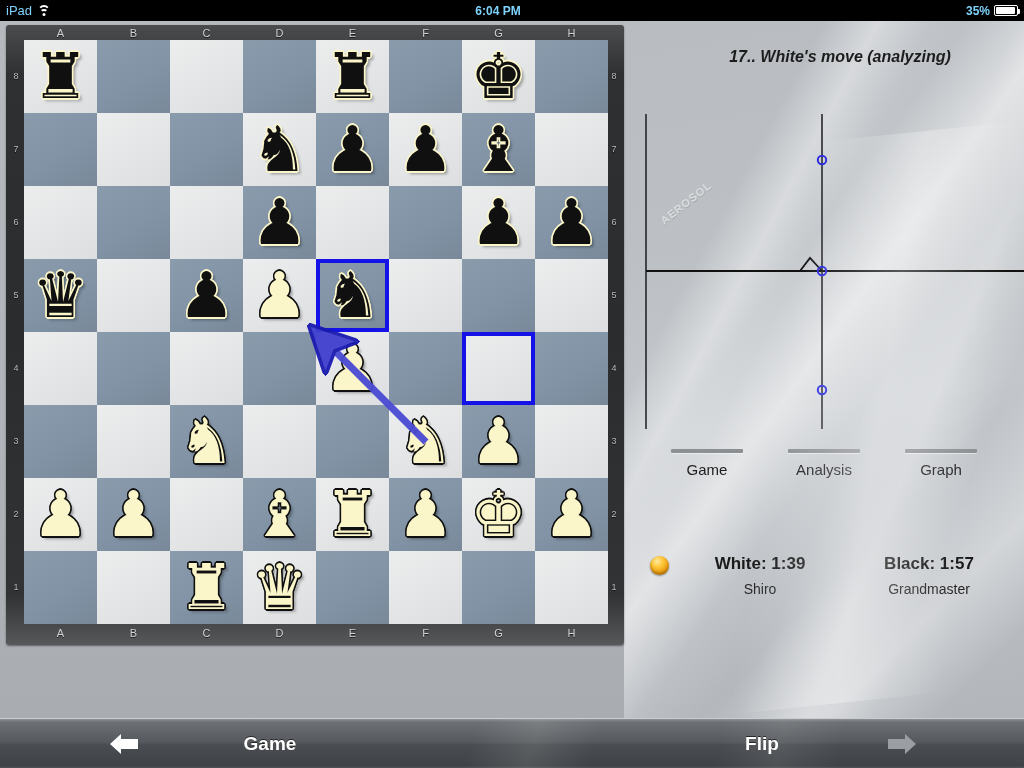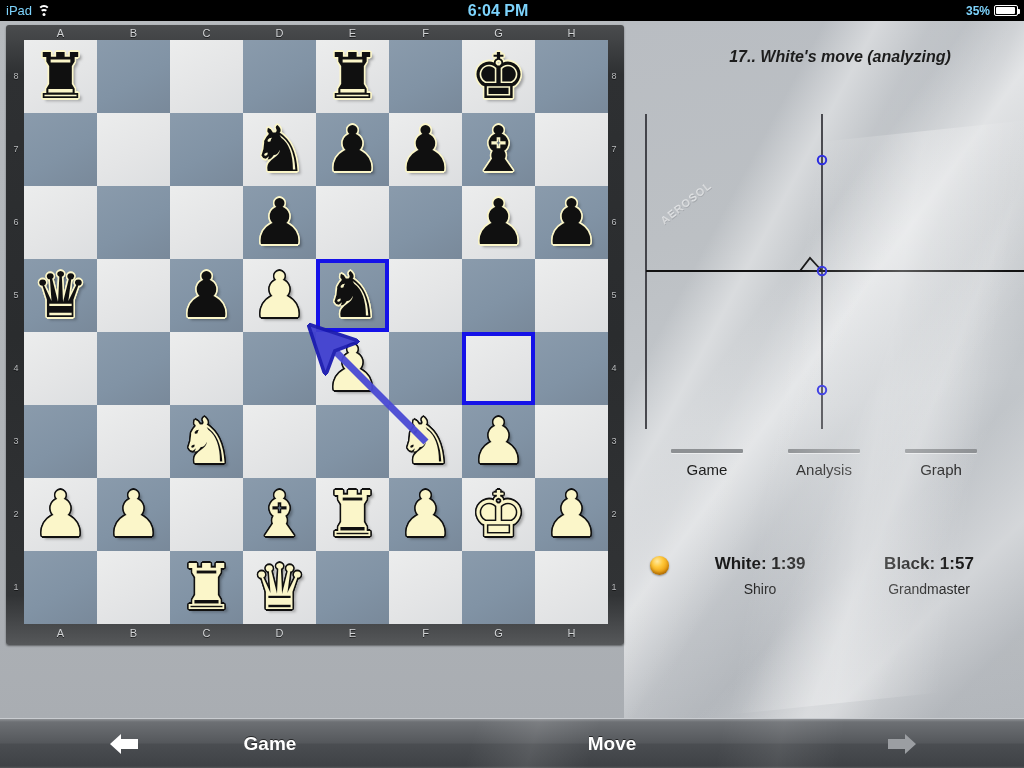--- a/index.html
+++ b/index.html
@@ -10,21 +10,21 @@
     position:relative;
   }
 
   
   #statusbar{
     position:absolute; left:0; top:0; width:1024px; height:21px;
     background:#000; color:#7dd3fc; font-size:13px;
     display:flex; align-items:center;
   }
   #sb-left{ position:absolute; left:6px; display:flex; align-items:center; gap:5px; }
-  #sb-center{ position:absolute; left:0; width:996px; text-align:center; font-weight:bold; font-size:16px;}
+  #sb-center{ position:absolute; left:0; width:996px; text-align:center; font-weight:bold; font-size:12px;}
   #sb-right{ position:absolute; right:6px; display:flex; align-items:center; gap:4px; }
   .device-name{ font-size:13px; }
   .wifi{ display:inline-block; width:13px; height:11px; position:relative;}
   .wifi i{ position:absolute; border:2px solid #fff; border-bottom:none;
            border-left-color:transparent; border-right-color:transparent;
            border-radius:50% 50% 0 0 / 100% 100% 0 0; left:50%; transform:translateX(-50%);}
   .wifi i:nth-child(1){ width:13px; height:7px; bottom:4px;}
   .wifi i:nth-child(2){ width:8px;  height:4px; bottom:3px;}
   .wifi i:nth-child(3){ width:3px;  height:3px; bottom:0; border:none; background:#fff; border-radius:50%;}
   .batt-pct{ font-size:12px; font-weight:bold;}
@@ -403,20 +403,20 @@
 <div id="toolbar">
   <div class="swish"></div>
 
   <div class="tb-arrow" style="left:96px;width:56px;">
     <svg width="32" height="26" viewBox="0 0 32 26">
       <polygon points="2,13 13,3 13,8 30,8 30,18 13,18 13,23" fill="#ffffff"></polygon>
     </svg>
   </div>
 
   <div class="tb-item" style="left:205px;width:130px;">Game</div>
-  <div class="tb-item" style="left:547px;width:130px;">Move</div>
+  <div class="tb-item" style="left:697px;width:130px;">Flip</div>
 
   <div class="tb-arrow" style="left:874px;width:56px;">
     <svg width="32" height="26" viewBox="0 0 32 26">
       <polygon points="30,13 19,3 19,8 2,8 2,18 19,18 19,23" fill="#9b9ea2"></polygon>
     </svg>
   </div>
 </div>
 
 </body></html>

